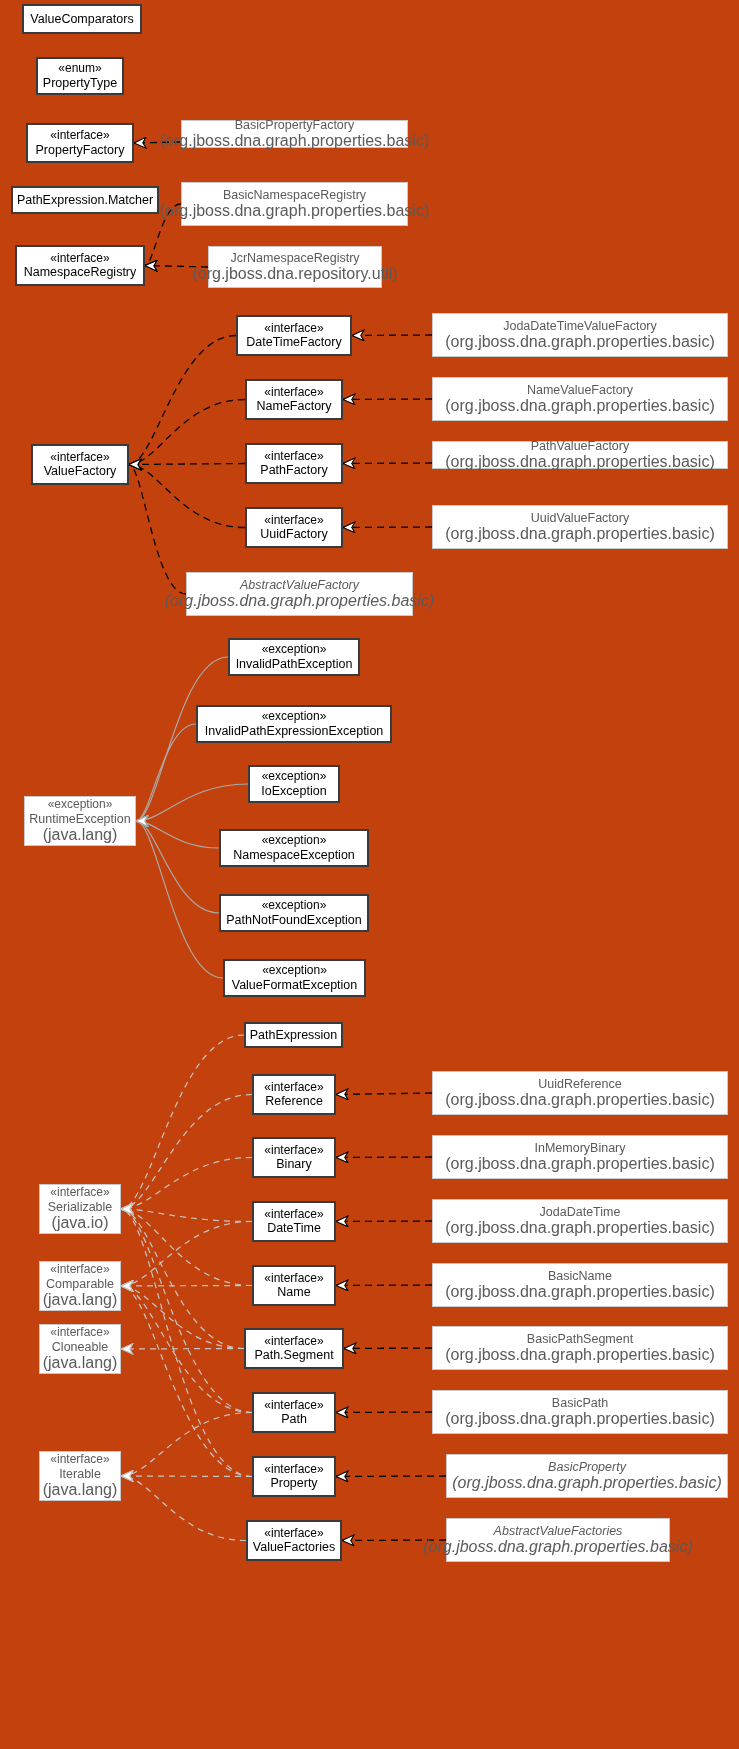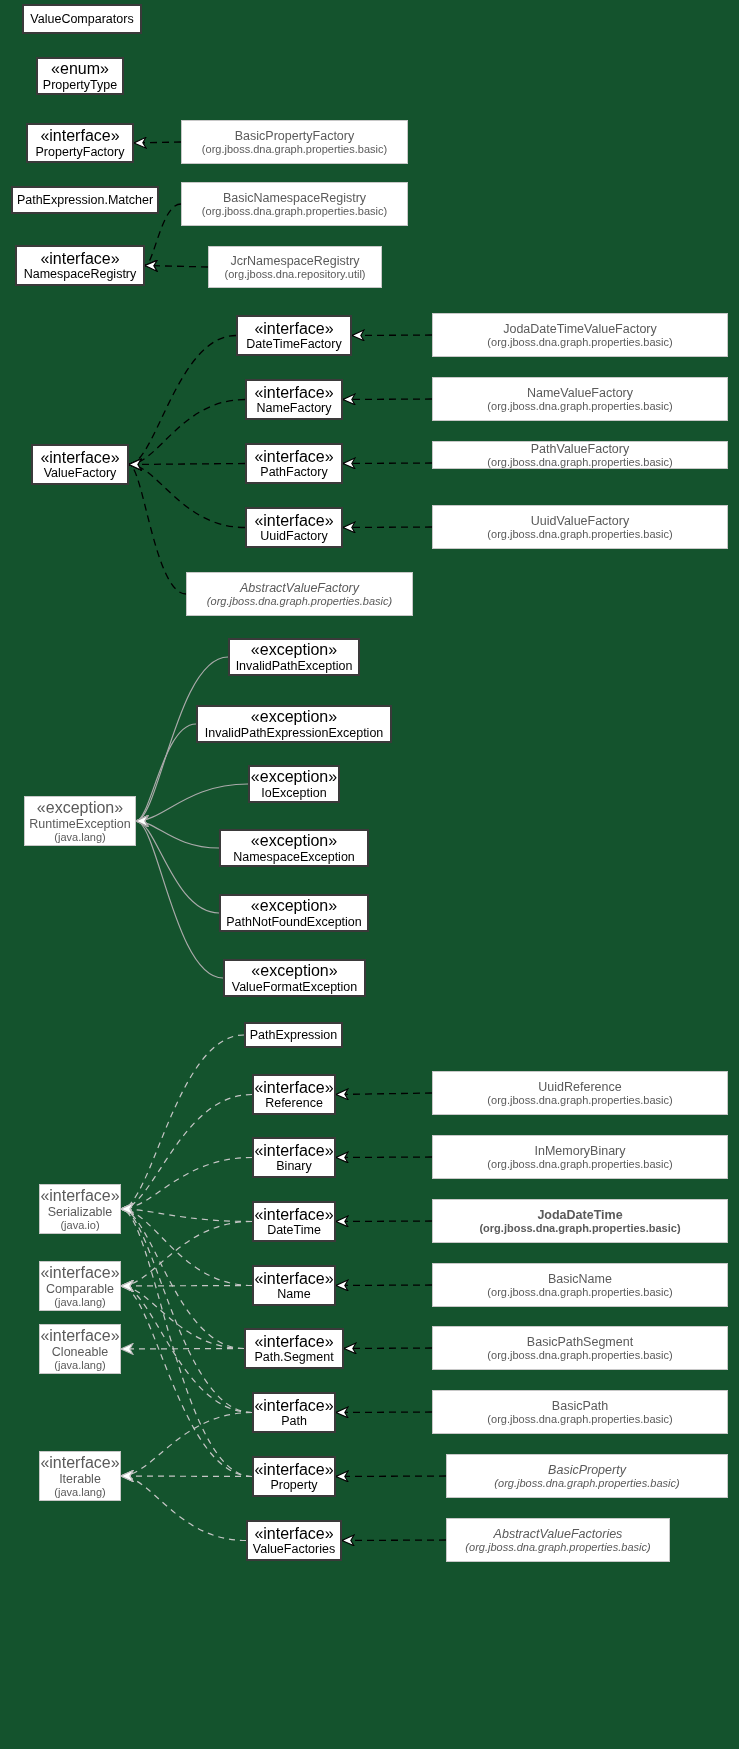--- a/index.html
+++ b/index.html
@@ -7,21 +7,21 @@
     padding: 0;
     background: #ffffff;
   }
   body {
     font-family: "Liberation Sans", sans-serif;
   }
   #canvas {
     position: relative;
     width: 739px;
     height: 1749px;
-    background: #14532d;
+    background: #c2410c;
     overflow: hidden;
   }
   #edges {
     position: absolute;
     left: 0;
     top: 0;
     width: 739px;
     height: 1749px;
     pointer-events: none;
   }
@@ -44,25 +44,25 @@
     color: #000000;
     font-size: 12.5px;
   }
   
   .node.secondary {
     border: 1px solid #c8c8c8;
     color: #5a5a5a;
     font-size: 12.5px;
   }
   .node .stereo {
+    font-size: 12px;
+    letter-spacing: 0;
+  }
+  .node .pkg {
     font-size: 16px;
-    letter-spacing: 0;
-  }
-  .node .pkg {
-    font-size: 11px;
   }
   .node.italic .nm,
   .node.italic .pkg {
     font-style: italic;
   }
 </style>
 </head>
 <body>
 
 <div id="canvas">
@@ -130,21 +130,21 @@
         <div class="nm">ValueComparators</div>
       </div>
       <div class="node primary" style="left: 36px; top: 57px; width: 88px; height: 38px;">
         <div class="stereo">«enum»</div>
         <div class="nm">PropertyType</div>
       </div>
       <div class="node primary" style="left: 26px; top: 123px; width: 108px; height: 40px;">
         <div class="stereo">«interface»</div>
         <div class="nm">PropertyFactory</div>
       </div>
-      <div class="node secondary" style="left: 181px; top: 120px; width: 227px; height: 44px;">
+      <div class="node secondary" style="left: 181px; top: 120px; width: 227px; height: 28px;">
         <div class="nm">BasicPropertyFactory</div>
         <div class="pkg">(org.jboss.dna.graph.properties.basic)</div>
       </div>
       <div class="node primary" style="left: 11px; top: 186px; width: 148px; height: 28px;">
         <div class="nm">PathExpression.Matcher</div>
       </div>
       <div class="node secondary" style="left: 181px; top: 182px; width: 227px; height: 44px;">
         <div class="nm">BasicNamespaceRegistry</div>
         <div class="pkg">(org.jboss.dna.graph.properties.basic)</div>
       </div>
@@ -246,21 +246,21 @@
       </div>
       <div class="node secondary" style="left: 39px; top: 1184px; width: 82px; height: 50px;">
         <div class="stereo">«interface»</div>
         <div class="nm">Serializable</div>
         <div class="pkg">(java.io)</div>
       </div>
       <div class="node primary" style="left: 252px; top: 1201px; width: 84px; height: 41px;">
         <div class="stereo">«interface»</div>
         <div class="nm">DateTime</div>
       </div>
-      <div class="node secondary" style="left: 432px; top: 1199px; width: 296px; height: 44px; font-weight: bold;">
+      <div class="node secondary" style="left: 432px; top: 1199px; width: 296px; height: 44px;">
         <div class="nm">JodaDateTime</div>
         <div class="pkg">(org.jboss.dna.graph.properties.basic)</div>
       </div>
       <div class="node secondary" style="left: 39px; top: 1261px; width: 82px; height: 50px;">
         <div class="stereo">«interface»</div>
         <div class="nm">Comparable</div>
         <div class="pkg">(java.lang)</div>
       </div>
       <div class="node primary" style="left: 252px; top: 1265px; width: 84px; height: 41px;">
         <div class="stereo">«interface»</div>

